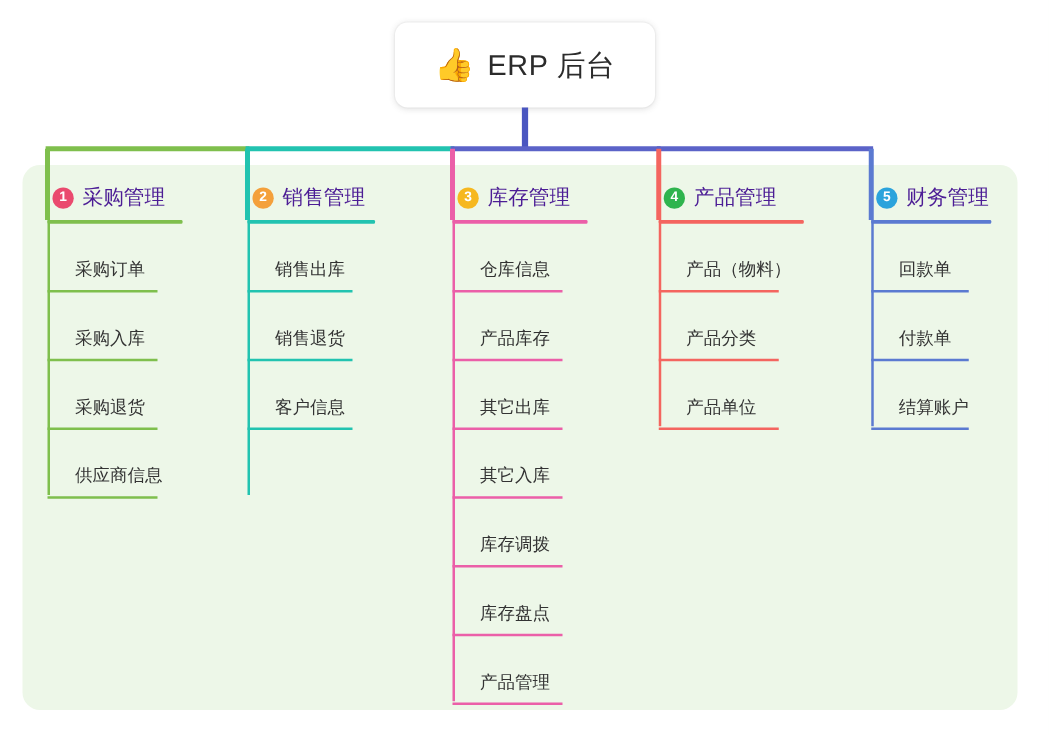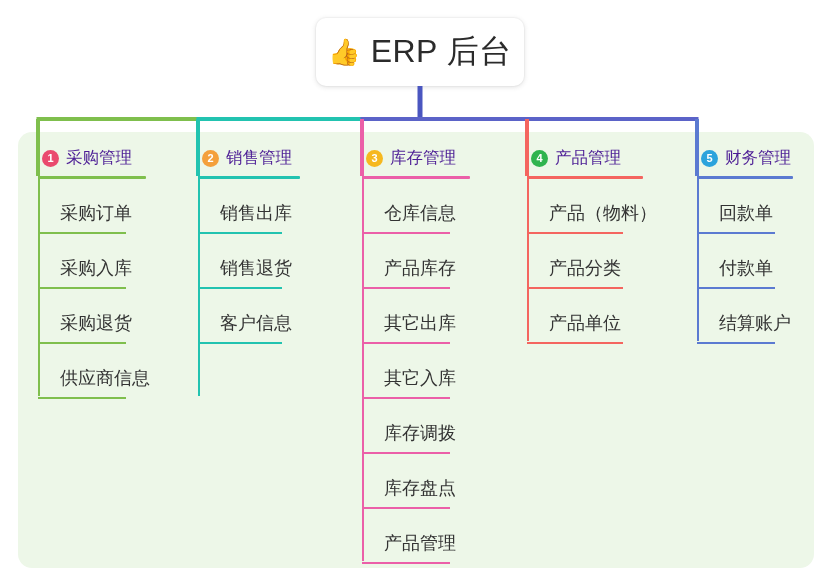--- a/index.html
+++ b/index.html
@@ -46,21 +46,21 @@
     align-items: center;
     justify-content: center;
     gap: 10px;
     box-sizing: border-box;
   }
   .root-emoji {
     font-size: 26px;
     line-height: 1;
   }
   .root-title {
-    font-size: 32px;
+    font-size: 23px;
     color: #2b2b2b;
     letter-spacing: 0.5px;
     white-space: nowrap;
   }
 
   
   #wires {
     position: absolute;
     left: 0;
     top: 0;
@@ -104,21 +104,21 @@
   }
 
   .leaf {
     position: relative;
     height: 55px;
   }
   .leaf-label {
     position: absolute;
     left: 22px;
     bottom: 9px;
-    font-size: 18px;
+    font-size: 14px;
     color: #333333;
     white-space: nowrap;
   }
   .leaf-rule {
     position: absolute;
     left: 0;
     bottom: 0;
     height: 2px;
   }
 </style>

